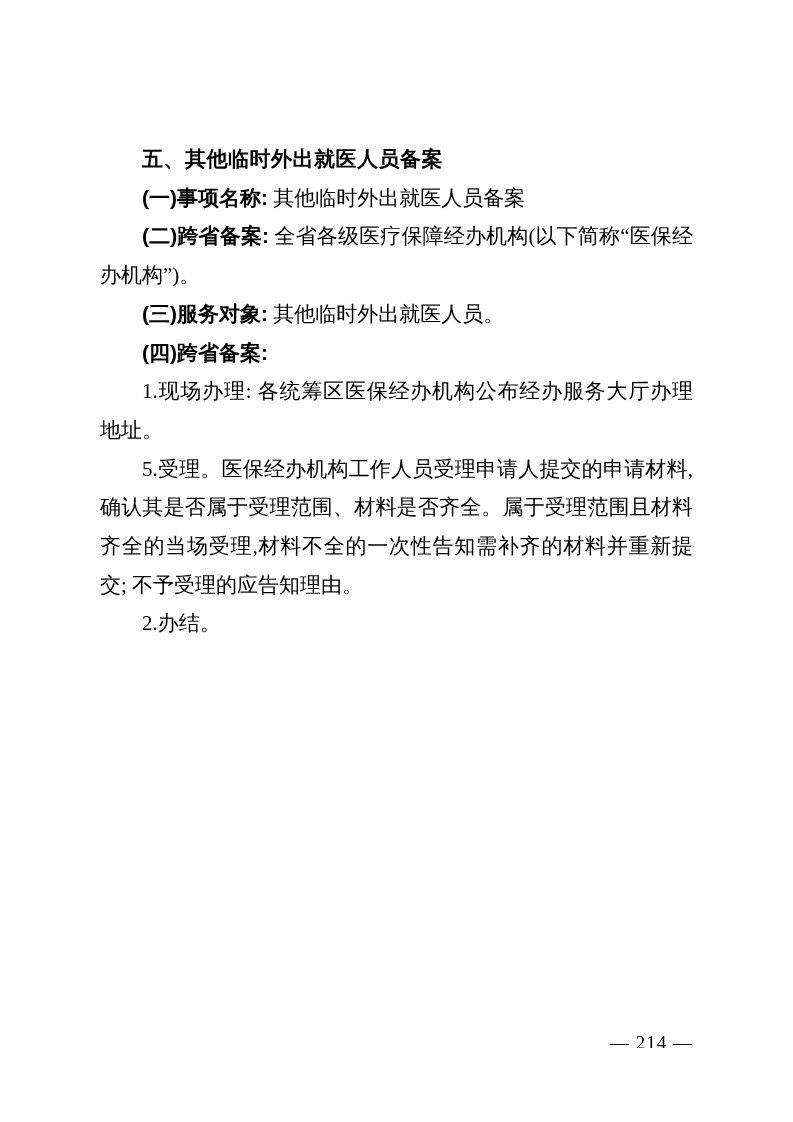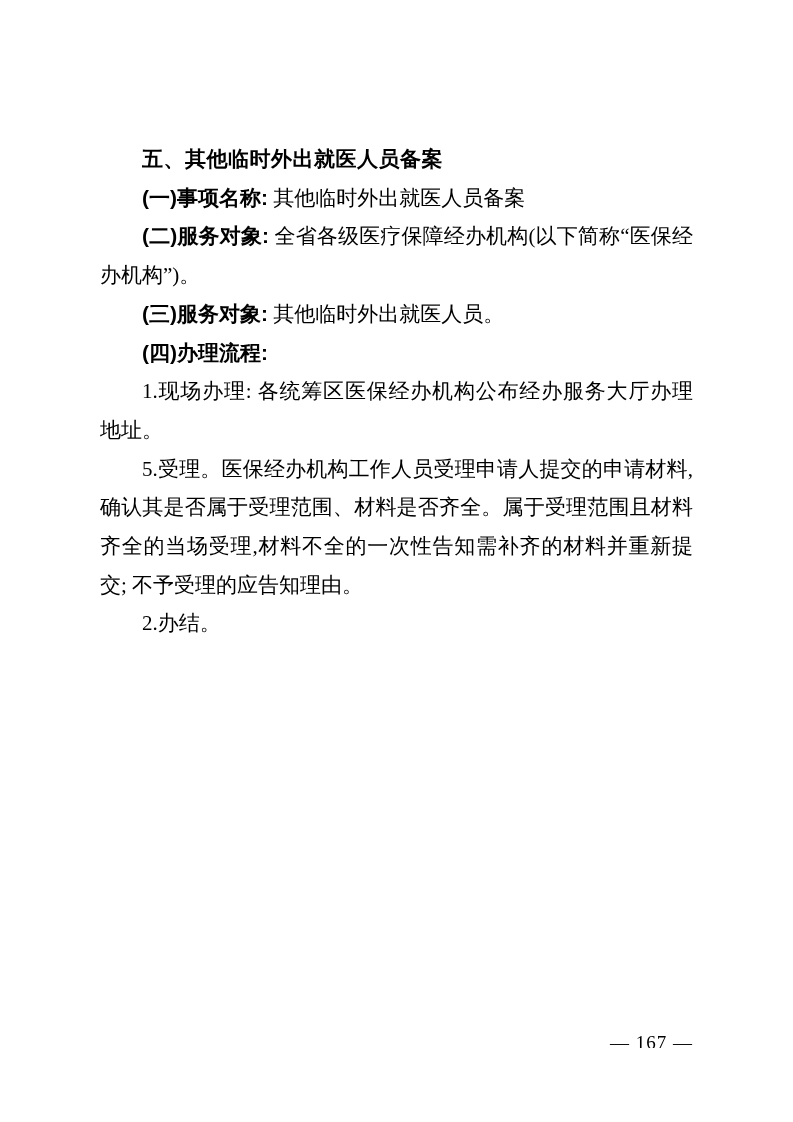--- a/index.html
+++ b/index.html
@@ -55,32 +55,32 @@
 </head>
 <body>
 
 <div class="page">
   <div class="content">
 
     <p class="heading">五、其他临时外出就医人员备案</p>
 
     <p class="para"><span class="lead">(一)事项名称:</span><span> 其他临时外出就医人员备案</span></p>
 
-    <p class="para"><span class="lead">(二)服务对象:</span><span> 全省各级医疗保障经办机构(以下简称“医保经办机构”)。</span></p>
+    <p class="para"><span class="lead">(二)跨省备案:</span><span> 全省各级医疗保障经办机构(以下简称“医保经办机构”)。</span></p>
 
     <p class="para"><span class="lead">(三)服务对象:</span><span> 其他临时外出就医人员。</span></p>
 
-    <p class="para"><span class="lead">(四)办理流程:</span><span></span></p>
+    <p class="para"><span class="lead">(四)跨省备案:</span><span></span></p>
 
     <p class="para"><span class="lead"></span><span>1.现场办理: 各统筹区医保经办机构公布经办服务大厅办理地址。</span></p>
 
 
 
 
     <p class="para"><span class="lead"></span><span>5.受理。医保经办机构工作人员受理申请人提交的申请材料,确认其是否属于受理范围、材料是否齐全。属于受理范围且材料齐全的当场受理,材料不全的一次性告知需补齐的材料并重新提交; 不予受理的应告知理由。</span></p>
 
 
     <p class="para"><span class="lead"></span><span>2.办结。</span></p>
 
   </div>
 
-  <div class="page-number">— 167 —</div>
+  <div class="page-number">— 214 —</div>
 </div>
 
 </body></html>

